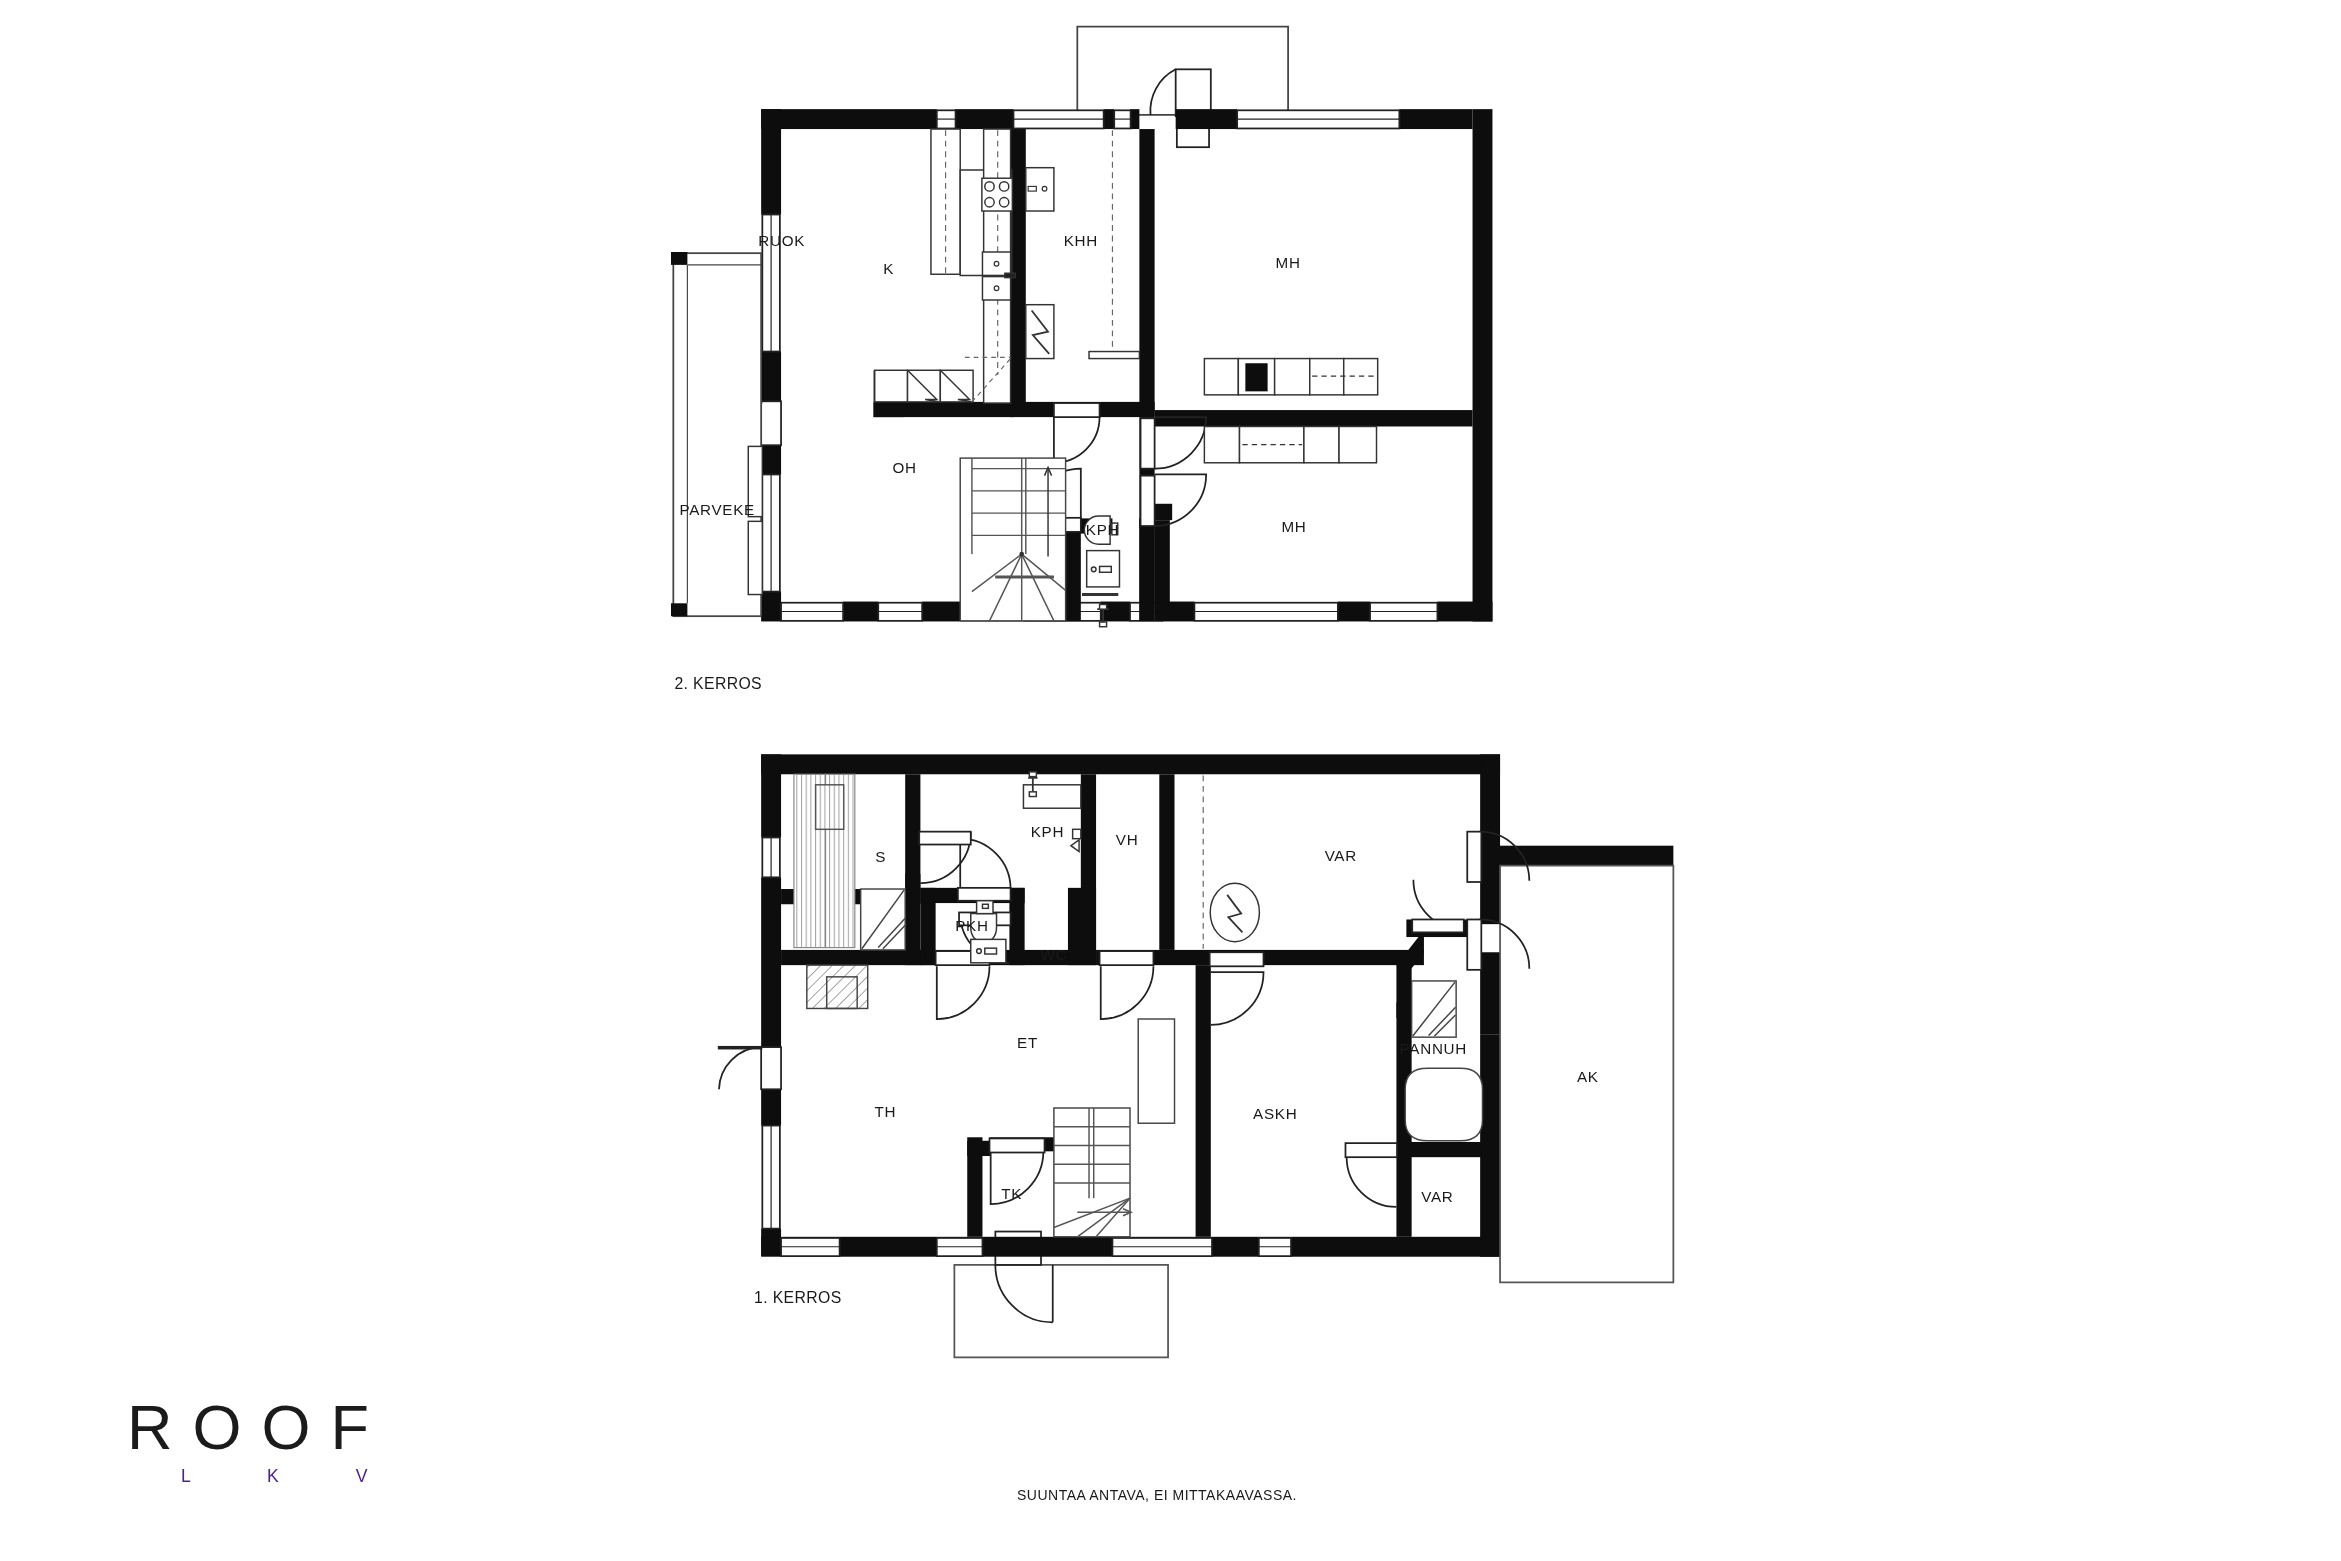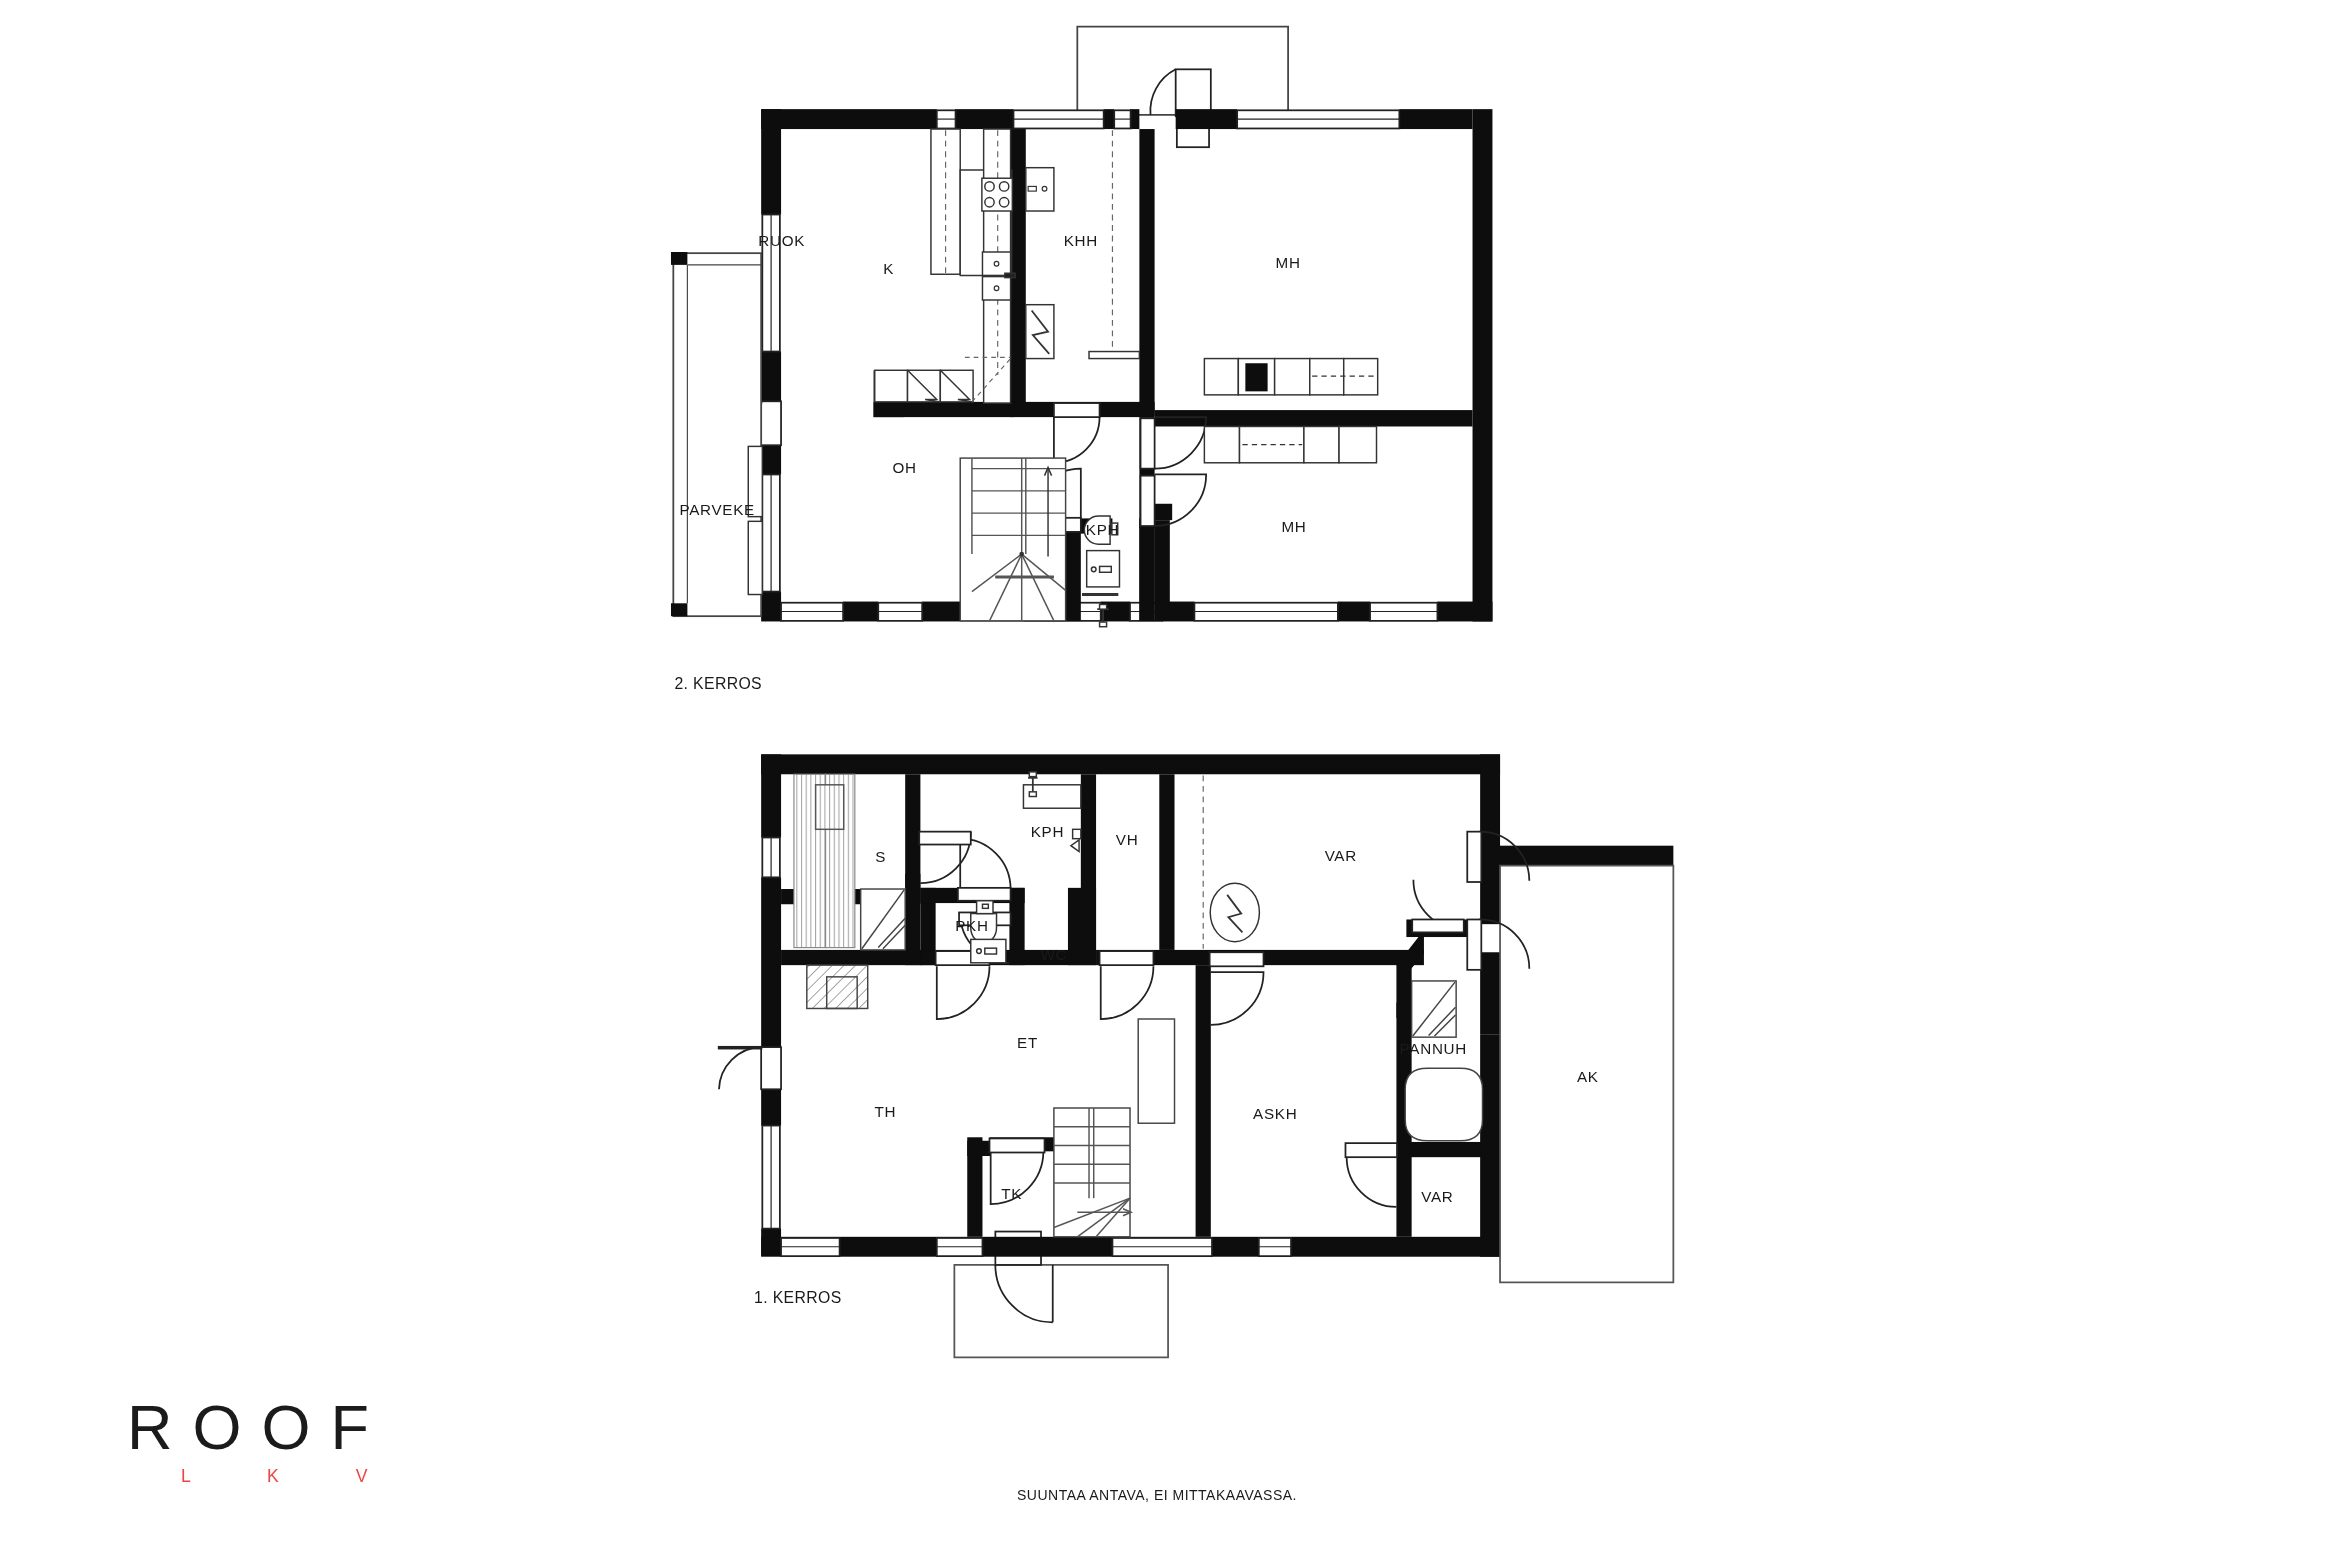--- a/index.html
+++ b/index.html
@@ -14,21 +14,21 @@
               font-size:27px;letter-spacing:0.6px;}
   .caption{position:absolute;font-family:"Liberation Sans", sans-serif;
            font-size:14px;letter-spacing:0.5px;color:#1a1a1a;white-space:nowrap;}
 
   
   #logo{position:absolute;left:79px;top:1396px;width:304px;height:111px;margin-left:48px;}
   #logo .word{font-family:"Liberation Sans", sans-serif;font-size:63px;
               letter-spacing:20px;color:#1b1b1b;font-weight:300;line-height:1;
               position:absolute;left:0;top:0;}
   #logo .sub{font-family:"Liberation Sans", sans-serif;font-size:17.6px;
-             letter-spacing:36px;color:#ef4444;font-weight:300;
+             letter-spacing:36px;color:#4c1d95;font-weight:300;
              position:absolute;left:54px;top:70px;}
 </style>
 </head>
 <body>
 
 <div id="stage">
 
   <svg class="plan" id="svg-floor2" viewBox="0 0 4000 2667">
     <g>
 

